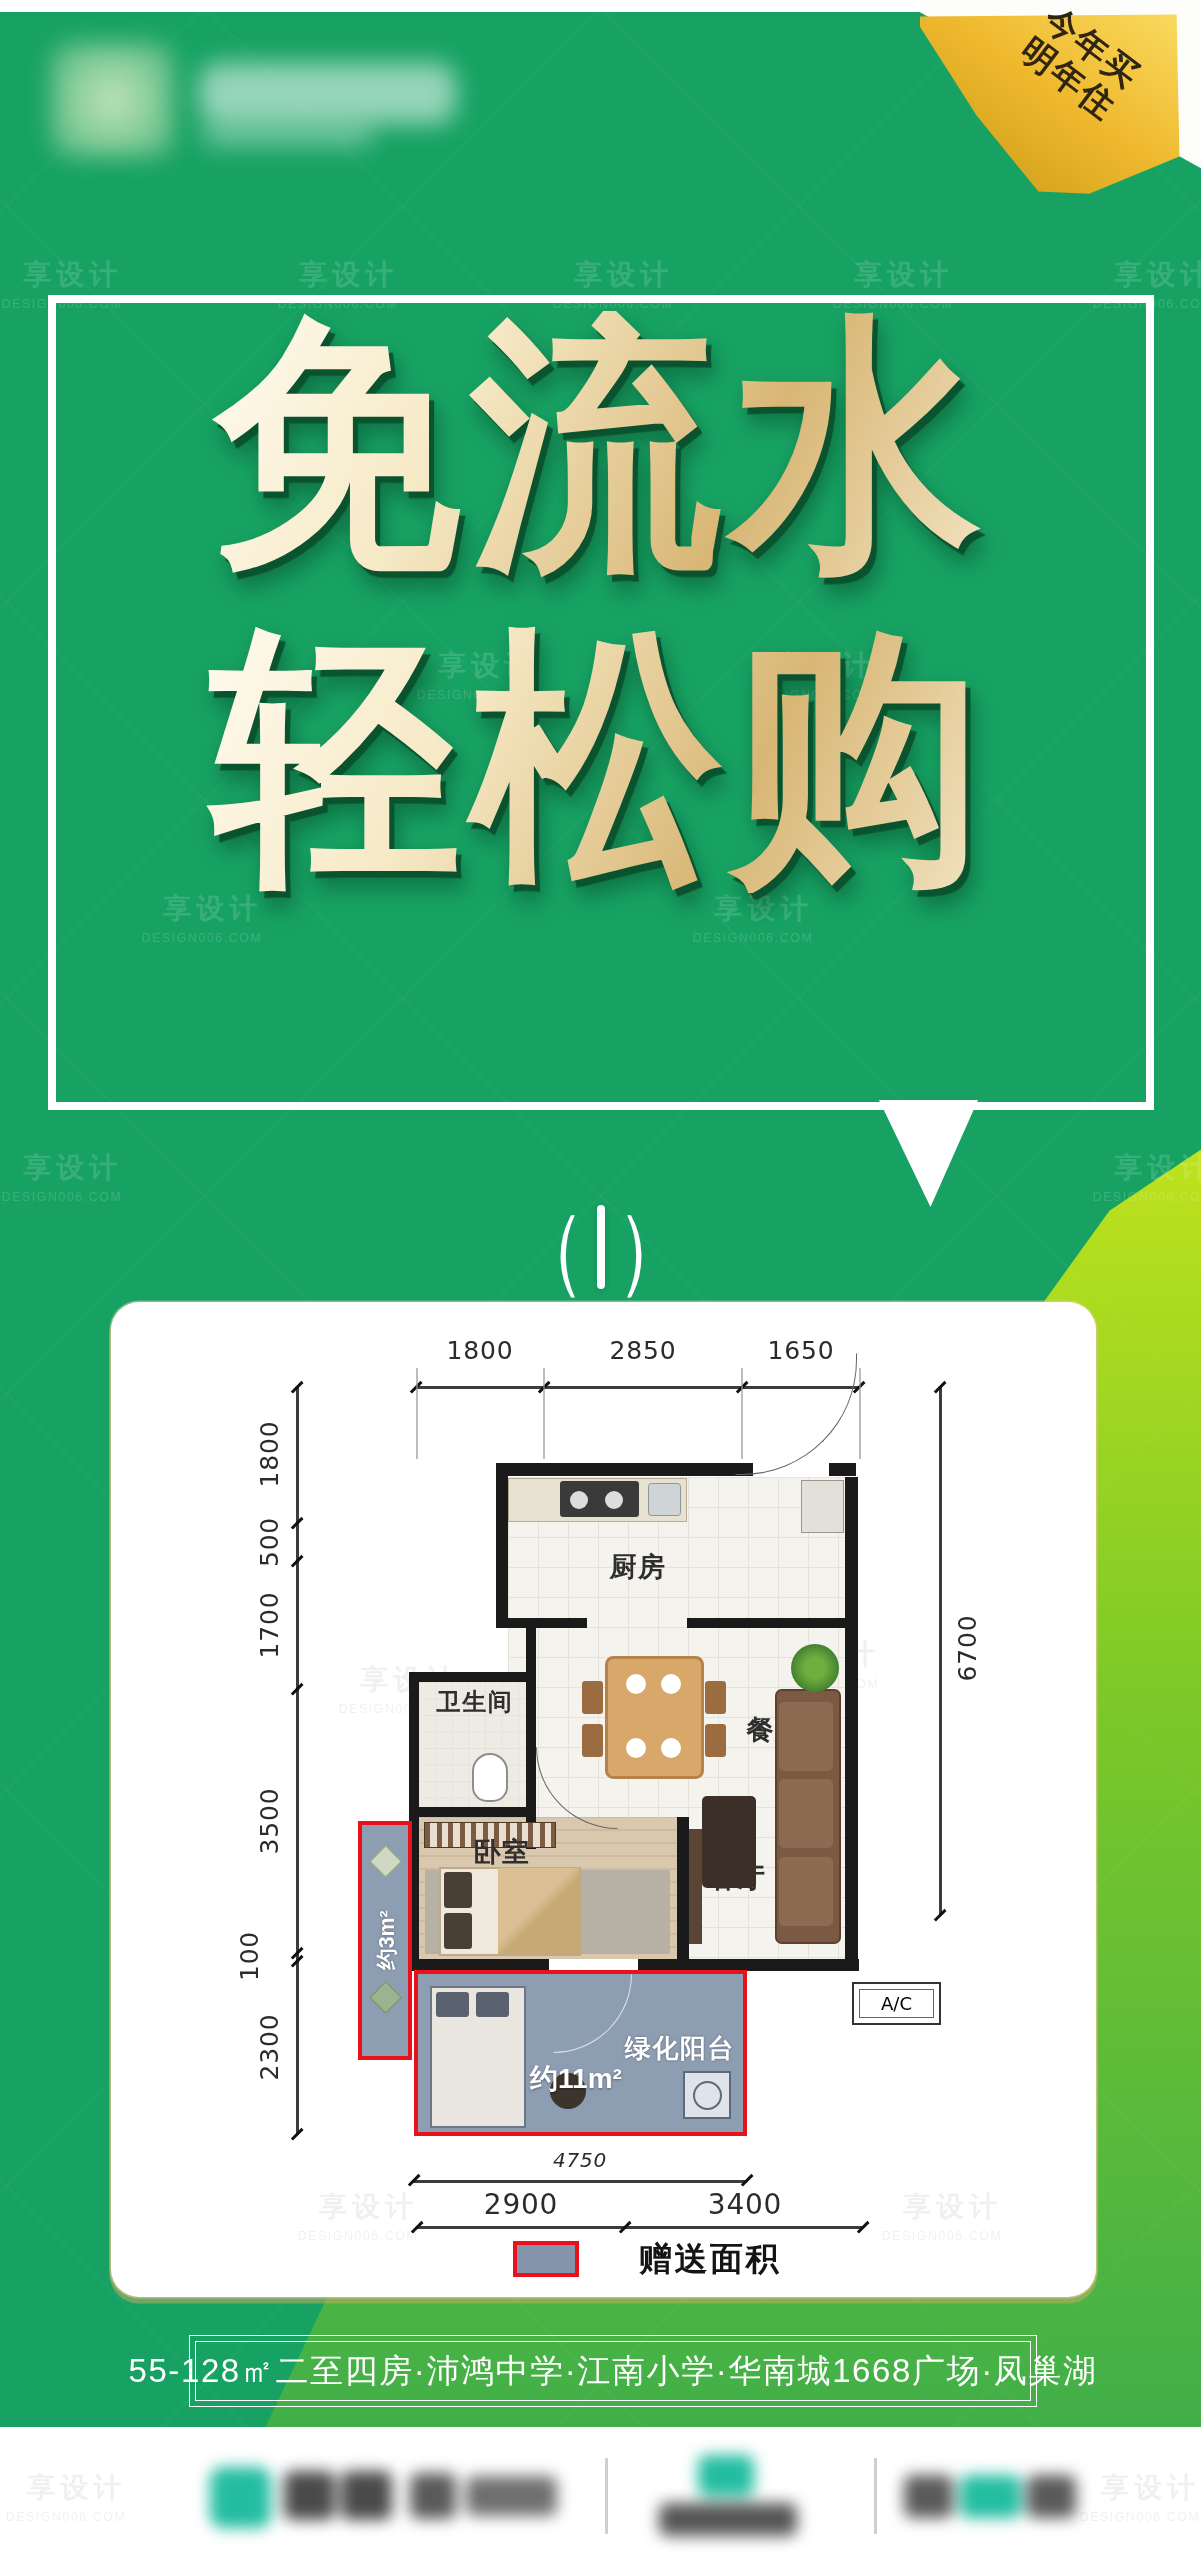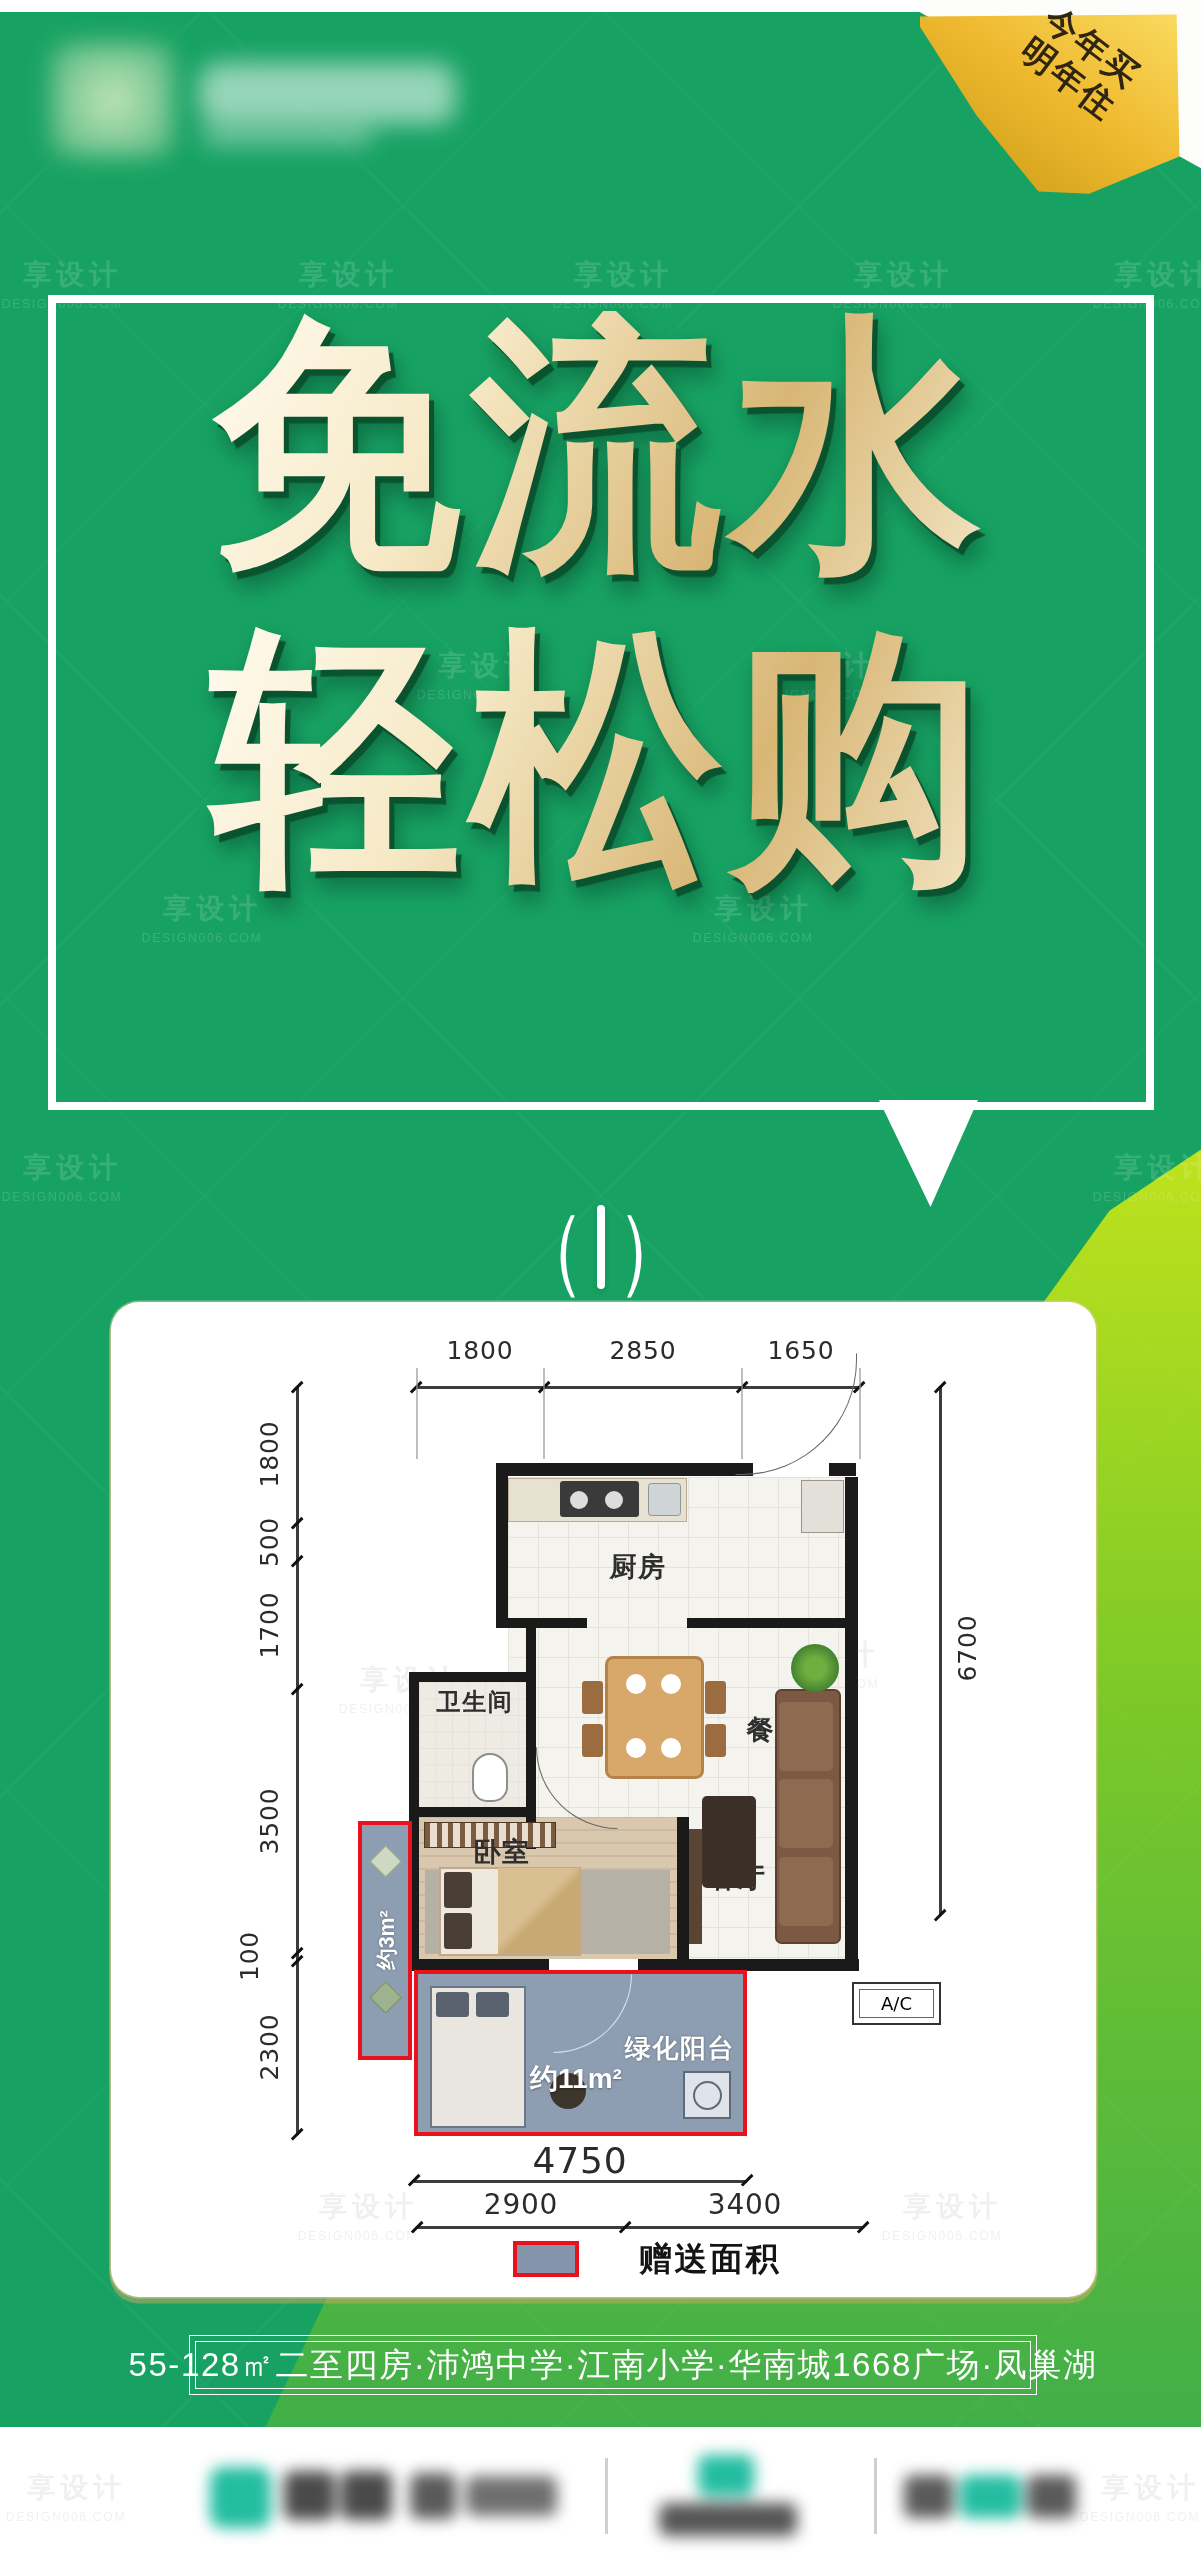--- a/index.html
+++ b/index.html
@@ -77,21 +77,21 @@
   .wood{position:absolute;background:repeating-linear-gradient(0deg,#d9c7ae 0 11.5px,#cdbaa0 11.5px 13px);}
   .hatch{position:absolute;background:repeating-linear-gradient(90deg,#7a5c43 0 5px,#e9ded0 5px 11.5px);border:1.6px solid #4a3a2c;box-sizing:border-box;}
   .redbox{position:absolute;border:4.1px solid #e8111c;background:rgba(130,148,170,.9);box-sizing:border-box;}
   .gift-label{position:absolute;color:#ffffff;font-weight:700;transform:translate(-50%,-50%);white-space:nowrap;
     text-shadow:0 0.8px 2.5px rgba(0,0,0,.4);}
   .arc{position:absolute;border:1.6px solid #666;box-sizing:border-box;}
   .furn{position:absolute;box-sizing:border-box;}
   .legend-box{position:absolute;border:4.1px solid #e8111c;background:#8495ab;box-sizing:border-box;}
   .legend-label{position:absolute;font-size:33px;font-weight:700;color:#141414;letter-spacing:2.5px;transform:translate(0,-50%);margin-left:44px;}
   
-  .info-bar{position:absolute;left:189px;top:2335px;width:848px;height:60px;
+  .info-bar{position:absolute;left:189px;top:2335px;width:848px;height:72px;
     border:1.6px solid #ffffff;box-sizing:border-box;padding:5px;}
   .info-inner{width:100%;height:100%;border:1.6px solid #ffffff;box-sizing:border-box;
     display:flex;align-items:center;justify-content:center;}
   .info-text{color:#ffffff;font-size:33px;font-weight:500;letter-spacing:1.6px;white-space:nowrap;}
   
   .footer{position:absolute;left:0;top:2427px;width:1202px;height:149px;background:#ffffff;}
   .blur{filter:blur(7.4px);}
   .blob{position:absolute;border-radius:8.2px;}
   .fdiv{position:absolute;width:2.5px;background:#cfcfcf;}
 </style>
@@ -304,21 +304,21 @@
       <div style="position:absolute;left:275px;top:107px;width:25px;height:25px;border:2.5px solid #5f6a79;border-radius:50%;"></div>
       <div class="arc" style="left:135px;top:0px;width:79px;height:79px;border-color:transparent #dfe3e9 #dfe3e9 transparent;border-radius:0 0 79px 0;"></div>
       <div class="gift-label" style="left:158px;top:105px;font-size:28px;">约11m²</div>
       <div class="gift-label" style="left:262px;top:74px;font-size:26px;letter-spacing:1.6px;">绿化阳台</div>
     </div>
 
     <div class="furn" style="left:741px;top:680px;width:89px;height:43px;border:2.5px solid #333;background:#fff;">
       <div style="position:absolute;inset:5px;border:1.6px solid #666;display:flex;align-items:center;justify-content:center;font-size:18px;color:#000000;font-family:'DejaVu Sans',sans-serif;">A/C</div>
     </div>
 
-    <div class="dimt" style="left:469px;top:858px;font-size:36px;">4750</div>
+    <div class="dimt" style="left:469px;top:858px;font-size:20px;font-style:italic;">4750</div>
     <div class="dline" style="left:303px;top:878px;width:333px;height:2.5px;"></div>
     <div class="tick" style="left:303px;top:878px;"></div>
     <div class="tick" style="left:636px;top:878px;"></div>
 
     <div class="dimt" style="left:410px;top:902px;font-size:28px;">2900</div>
     <div class="dimt" style="left:634px;top:902px;font-size:28px;">3400</div>
     <div class="dline" style="left:306px;top:924px;width:446px;height:2.5px;"></div>
     <div class="tick" style="left:306px;top:925px;"></div>
     <div class="tick" style="left:514px;top:925px;"></div>
     <div class="tick" style="left:752px;top:925px;"></div>

